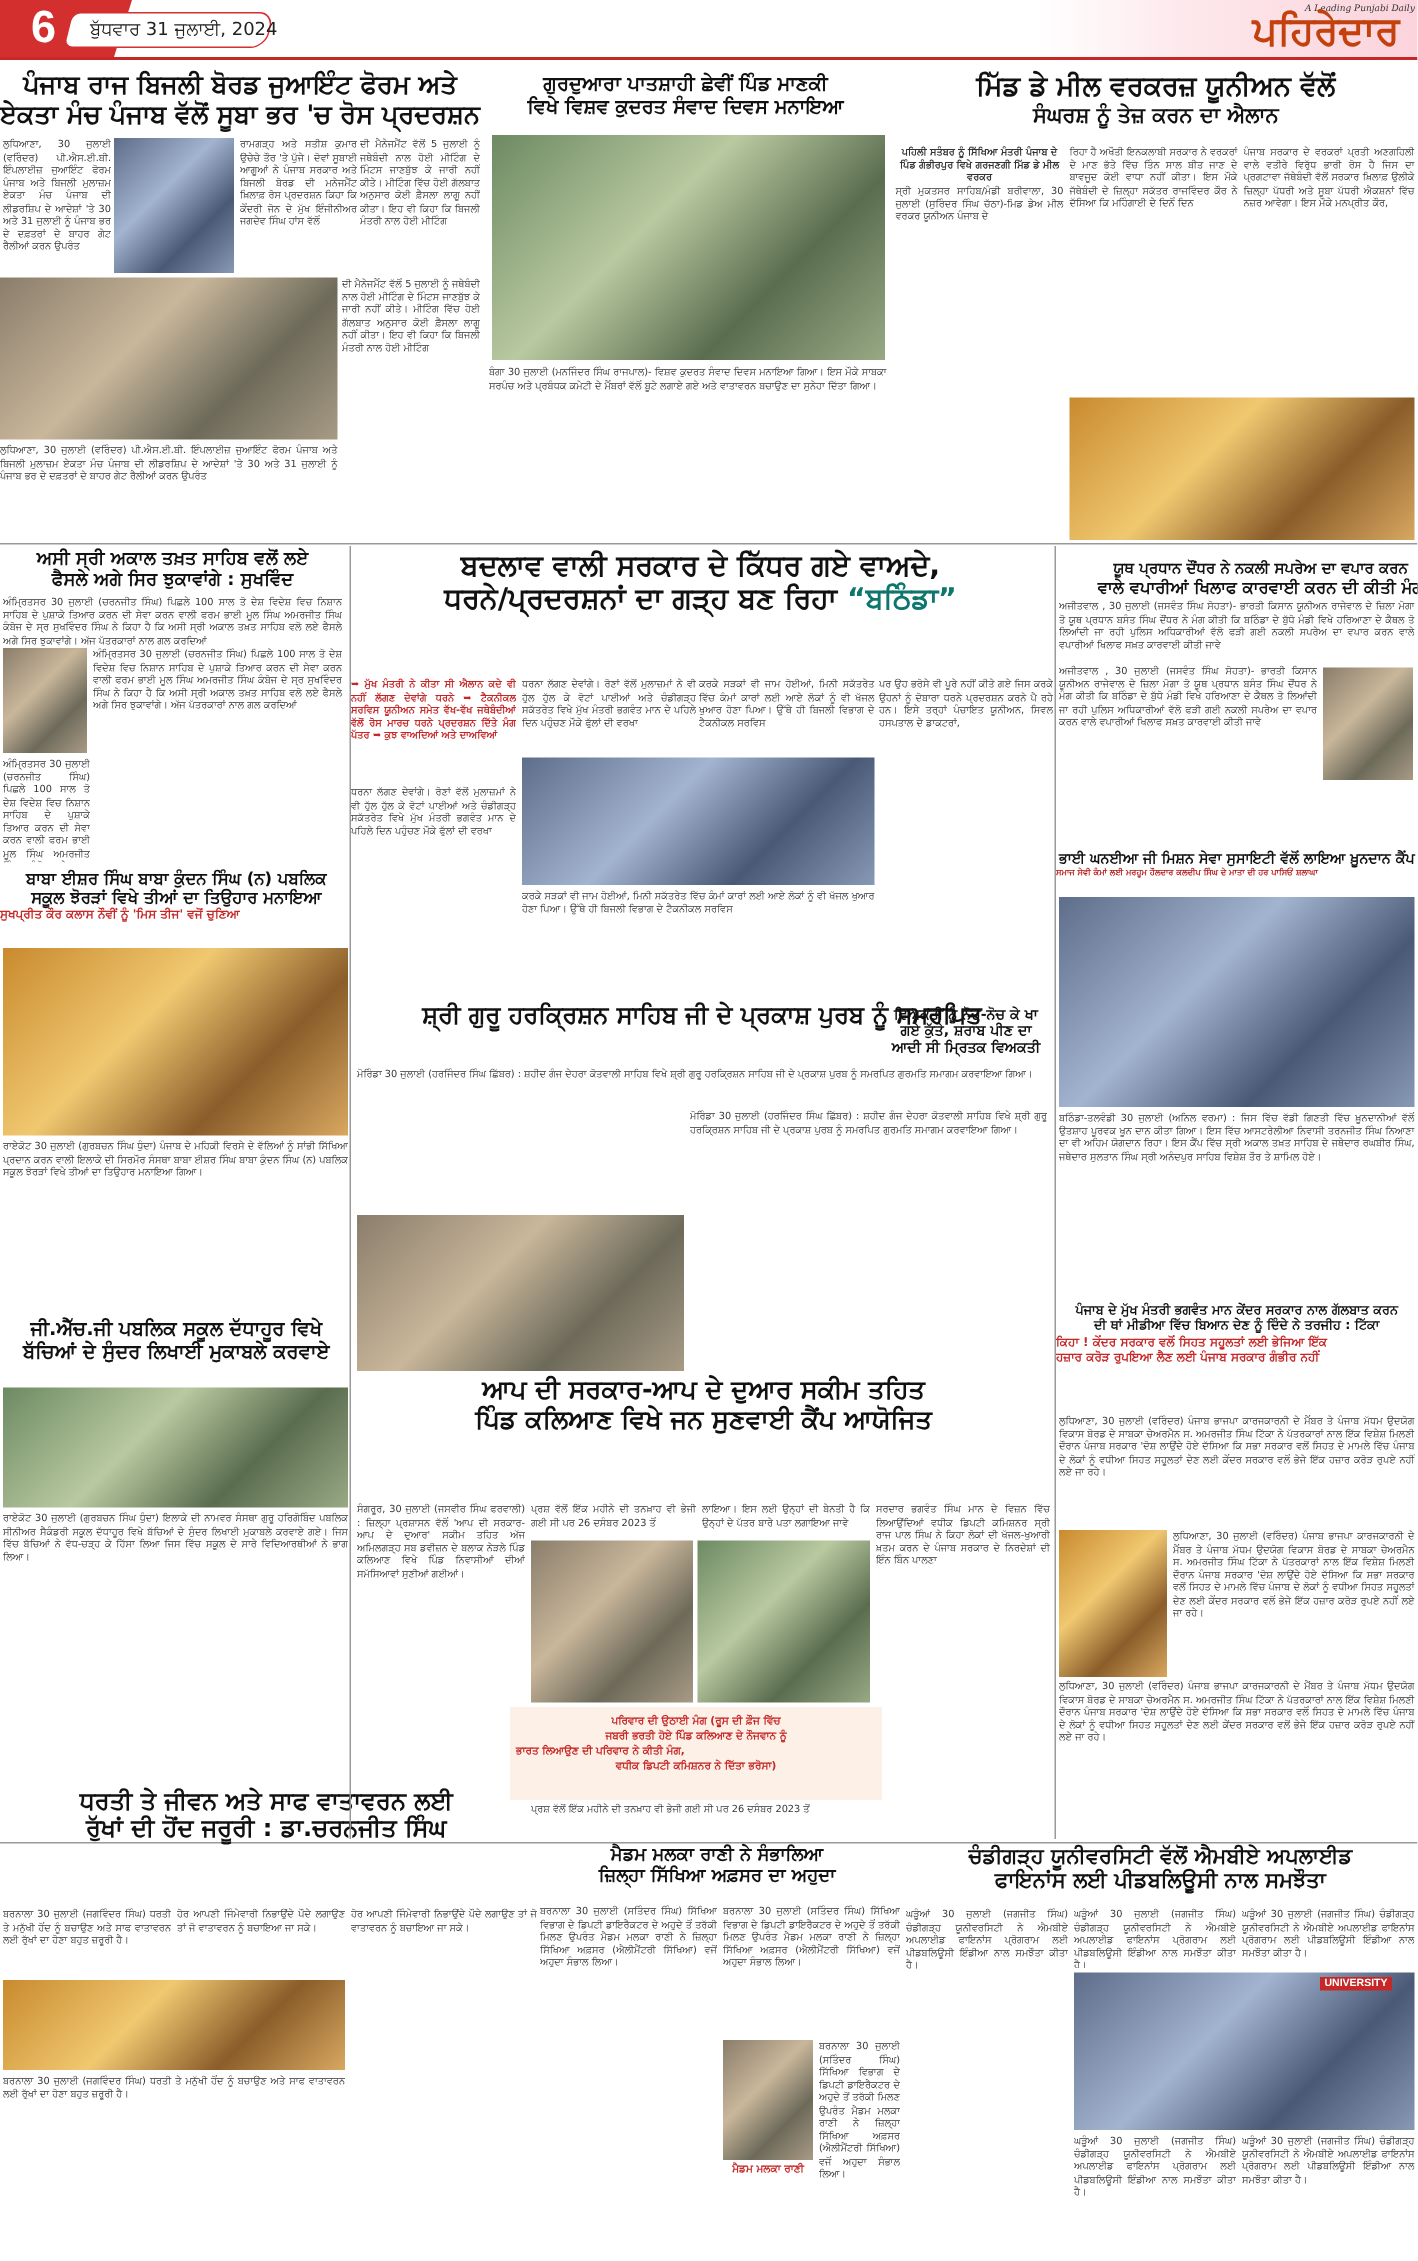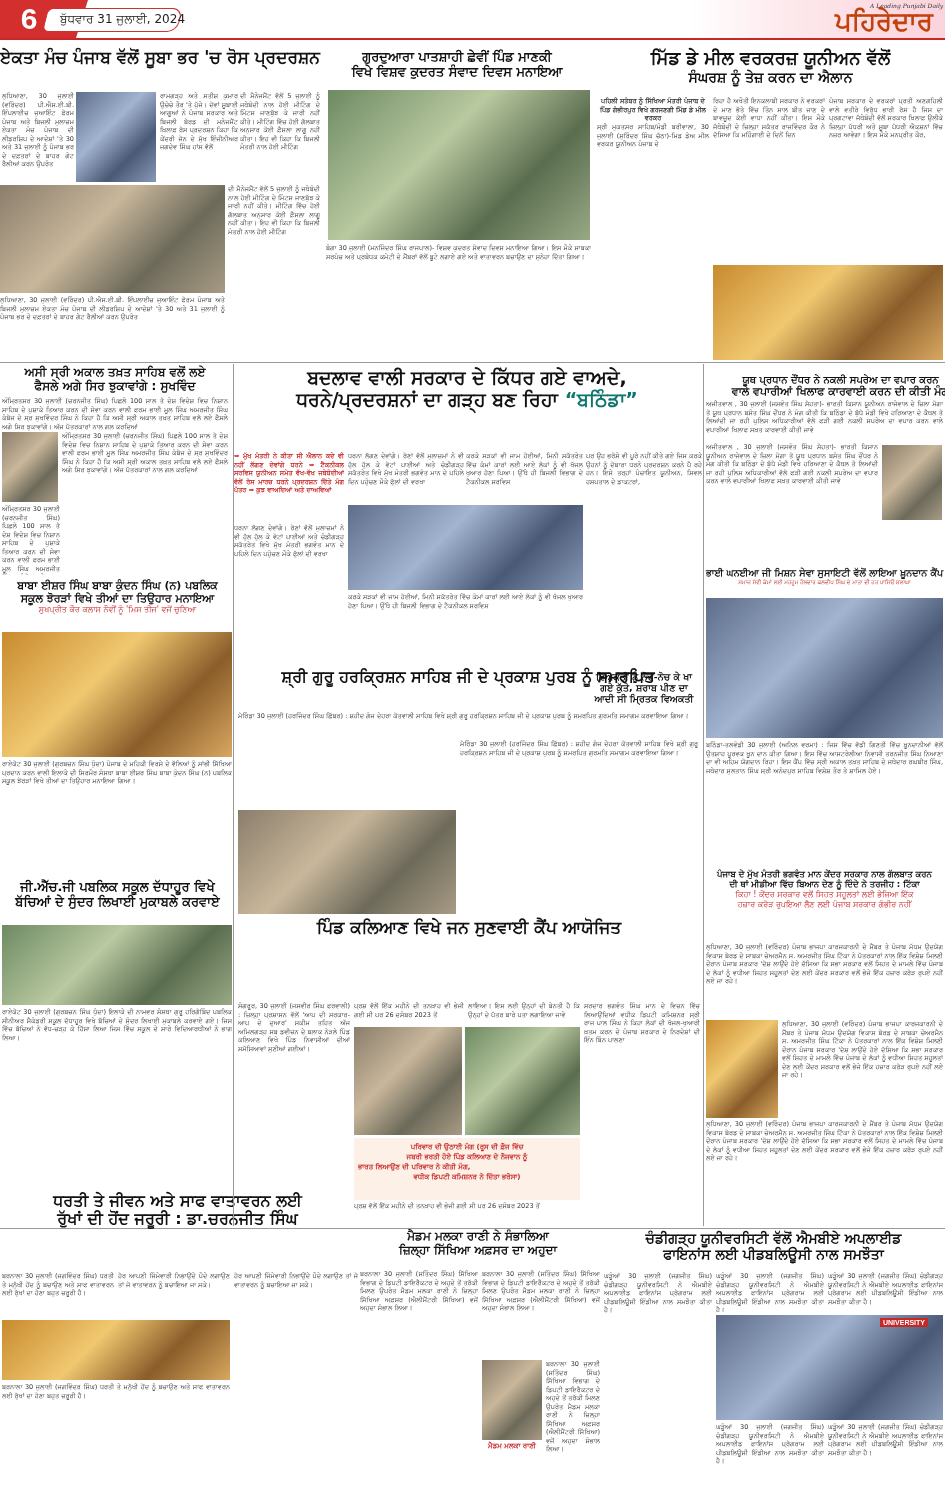--- a/index.html
+++ b/index.html
@@ -9,21 +9,21 @@
 .hdr{left:0;top:0;width:945px;height:40px;border-bottom:2px solid #c62828}
 .pagenum{left:0;top:0;width:58px;height:38px;background:#d32f2f;color:#fff;font:bold 30px "Liberation Sans",sans-serif;text-align:center;line-height:38px}
 .redband{left:58px;top:0;width:30px;height:38px;background:#d32f2f;clip-path:polygon(0 0,100% 0,60% 100%,0 100%)}
 .datebox{left:45px;top:8px;width:135px;height:24px;border:1.5px solid #d32f2f;border-radius:6px 10px 10px 6px;background:#fff;transform:skewX(-14deg)}
 .datetxt{left:60px;top:12px;font-size:12px;color:#222}
 .logo-bg{left:690px;top:0;width:255px;height:38px;background:linear-gradient(90deg,#fff 0%,#fde8ec 40%,#fbd3dc 100%)}
 .logo{left:835px;top:6px;font:bold 26px "DejaVu Sans",sans-serif;color:#c2410c}
 .tagline{left:870px;top:2px;font:italic 6px "DejaVu Serif",serif;color:#333}
 
 .hl{font-weight:bold;text-align:center;line-height:1.15;color:#111}
-.sub{font-weight:normal;text-align:center;color:#c62828;font-size:10px}
+.sub{font-weight:bold;color:#c62828;font-size:10px}
 .body-txt{font-size:6.5px;line-height:8.5px;color:#333;text-align:justify;overflow:hidden}
 .photo{background:linear-gradient(135deg,#8a7d6b,#c9b79b 40%,#6d6a5a 70%,#a89b85)}
 .photo.g{background:linear-gradient(135deg,#6d8a63,#b9c9a0 40%,#5a6d4f 70%,#98a985)}
 .photo.b{background:linear-gradient(135deg,#5d6d8a,#a3b4d0 40%,#4a5a76 70%,#8899b5)}
 .photo.o{background:linear-gradient(135deg,#c98a2e,#f0c870 40%,#8a5d2a 70%,#d8a860)}
 .rule{background:#999}
 .caption{font-size:7px;font-weight:bold;color:#c62828;text-align:center}
 .boxpink{background:#fdf0e6}
 .boxnote{font-size:7px;color:#c62828;font-weight:bold;line-height:10px}
 </style>
@@ -33,20 +33,21 @@
 <div class="abs hdr"></div>
 <div class="abs logo-bg"></div>
 <div class="abs pagenum">6</div>
 <div class="abs redband"></div>
 <div class="abs datebox"></div>
 <div class="abs datetxt">ਬੁੱਧਵਾਰ 31 ਜੁਲਾਈ, 2024</div>
 <div class="abs tagline">A Leading Punjabi Daily</div>
 <div class="abs logo">ਪਹਿਰੇਦਾਰ</div>
 
 <div class="abs" style="left:0;top:48px;width:320px">
+  <div class="hl" style="font-size:17px">ਪੰਜਾਬ ਰਾਜ ਬਿਜਲੀ ਬੋਰਡ ਜੁਆਇੰਟ ਫੋਰਮ ਅਤੇ</div>
   <div class="hl" style="font-size:17px">ਏਕਤਾ ਮੰਚ ਪੰਜਾਬ ਵੱਲੋਂ ਸੂਬਾ ਭਰ 'ਚ ਰੋਸ ਪ੍ਰਦਰਸ਼ਨ</div>
 </div>
 <div class="abs body-txt" style="left:2px;top:92px;width:72px;height:90px">ਲੁਧਿਆਣਾ, 30 ਜੁਲਾਈ (ਵਰਿੰਦਰ) ਪੀ.ਐਸ.ਈ.ਬੀ. ਇੰਪਲਾਈਜ਼ ਜੁਆਇੰਟ ਫੋਰਮ ਪੰਜਾਬ ਅਤੇ ਬਿਜਲੀ ਮੁਲਾਜ਼ਮ ਏਕਤਾ ਮੰਚ ਪੰਜਾਬ ਦੀ ਲੀਡਰਸ਼ਿਪ ਦੇ ਆਦੇਸ਼ਾਂ 'ਤੇ 30 ਅਤੇ 31 ਜੁਲਾਈ ਨੂੰ ਪੰਜਾਬ ਭਰ ਦੇ ਦਫ਼ਤਰਾਂ ਦੇ ਬਾਹਰ ਗੇਟ ਰੈਲੀਆਂ ਕਰਨ ਉਪਰੰਤ</div>
 <div class="abs photo b" style="left:76px;top:92px;width:80px;height:90px"></div>
 <div class="abs body-txt" style="left:160px;top:92px;width:78px;height:90px">ਰਾਮਗੜ੍ਹ ਅਤੇ ਸਤੀਸ਼ ਕੁਮਾਰ ਉਚੇਚੇ ਤੌਰ 'ਤੇ ਪੁੱਜੇ। ਦੋਵਾਂ ਸੂਬਾਈ ਆਗੂਆਂ ਨੇ ਪੰਜਾਬ ਸਰਕਾਰ ਅਤੇ ਬਿਜਲੀ ਬੋਰਡ ਦੀ ਮਨੇਜਮੈਂਟ ਖ਼ਿਲਾਫ਼ ਰੋਸ ਪ੍ਰਦਰਸ਼ਨ ਕਿਹਾ ਕਿ ਕੇਂਦਰੀ ਜੋਨ ਦੇ ਮੁੱਖ ਇੰਜੀਨੀਅਰ ਜਗਦੇਵ ਸਿੰਘ ਹਾਂਸ ਵੱਲੋਂ</div>
 <div class="abs body-txt" style="left:240px;top:92px;width:80px;height:90px">ਦੀ ਮੈਨੇਜਮੈਂਟ ਵੱਲੋਂ 5 ਜੁਲਾਈ ਨੂੰ ਜਥੇਬੰਦੀ ਨਾਲ ਹੋਈ ਮੀਟਿੰਗ ਦੇ ਮਿੰਟਸ ਜਾਣਬੁੱਝ ਕੇ ਜਾਰੀ ਨਹੀਂ ਕੀਤੇ। ਮੀਟਿੰਗ ਵਿੱਚ ਹੋਈ ਗੱਲਬਾਤ ਅਨੁਸਾਰ ਕੋਈ ਫ਼ੈਸਲਾ ਲਾਗੂ ਨਹੀਂ ਕੀਤਾ। ਇਹ ਵੀ ਕਿਹਾ ਕਿ ਬਿਜਲੀ ਮੰਤਰੀ ਨਾਲ ਹੋਈ ਮੀਟਿੰਗ</div>
 <div class="abs photo" style="left:0;top:185px;width:225px;height:108px"></div>
 <div class="abs body-txt" style="left:228px;top:185px;width:92px;height:175px">ਦੀ ਮੈਨੇਜਮੈਂਟ ਵੱਲੋਂ 5 ਜੁਲਾਈ ਨੂੰ ਜਥੇਬੰਦੀ ਨਾਲ ਹੋਈ ਮੀਟਿੰਗ ਦੇ ਮਿੰਟਸ ਜਾਣਬੁੱਝ ਕੇ ਜਾਰੀ ਨਹੀਂ ਕੀਤੇ। ਮੀਟਿੰਗ ਵਿੱਚ ਹੋਈ ਗੱਲਬਾਤ ਅਨੁਸਾਰ ਕੋਈ ਫ਼ੈਸਲਾ ਲਾਗੂ ਨਹੀਂ ਕੀਤਾ। ਇਹ ਵੀ ਕਿਹਾ ਕਿ ਬਿਜਲੀ ਮੰਤਰੀ ਨਾਲ ਹੋਈ ਮੀਟਿੰਗ</div>
 <div class="abs body-txt" style="left:0;top:296px;width:225px;height:64px">ਲੁਧਿਆਣਾ, 30 ਜੁਲਾਈ (ਵਰਿੰਦਰ) ਪੀ.ਐਸ.ਈ.ਬੀ. ਇੰਪਲਾਈਜ਼ ਜੁਆਇੰਟ ਫੋਰਮ ਪੰਜਾਬ ਅਤੇ ਬਿਜਲੀ ਮੁਲਾਜ਼ਮ ਏਕਤਾ ਮੰਚ ਪੰਜਾਬ ਦੀ ਲੀਡਰਸ਼ਿਪ ਦੇ ਆਦੇਸ਼ਾਂ 'ਤੇ 30 ਅਤੇ 31 ਜੁਲਾਈ ਨੂੰ ਪੰਜਾਬ ਭਰ ਦੇ ਦਫ਼ਤਰਾਂ ਦੇ ਬਾਹਰ ਗੇਟ ਰੈਲੀਆਂ ਕਰਨ ਉਪਰੰਤ</div>
 
@@ -142,28 +143,29 @@
 <div class="abs body-txt" style="left:706px;top:1120px;width:237px;height:125px">ਲੁਧਿਆਣਾ, 30 ਜੁਲਾਈ (ਵਰਿੰਦਰ) ਪੰਜਾਬ ਭਾਜਪਾ ਕਾਰਜਕਾਰਨੀ ਦੇ ਮੈਂਬਰ ਤੇ ਪੰਜਾਬ ਮੱਧਮ ਉਦਯੋਗ ਵਿਕਾਸ ਬੋਰਡ ਦੇ ਸਾਬਕਾ ਚੇਅਰਮੈਨ ਸ. ਅਮਰਜੀਤ ਸਿੰਘ ਟਿੱਕਾ ਨੇ ਪੱਤਰਕਾਰਾਂ ਨਾਲ ਇੱਕ ਵਿਸ਼ੇਸ਼ ਮਿਲਣੀ ਦੌਰਾਨ ਪੰਜਾਬ ਸਰਕਾਰ 'ਦੋਸ਼ ਲਾਉਂਦੇ ਹੋਏ ਦੱਸਿਆ ਕਿ ਸਭਾ ਸਰਕਾਰ ਵਲੋਂ ਸਿਹਤ ਦੇ ਮਾਮਲੇ ਵਿੱਚ ਪੰਜਾਬ ਦੇ ਲੋਕਾਂ ਨੂੰ ਵਧੀਆ ਸਿਹਤ ਸਹੂਲਤਾਂ ਦੇਣ ਲਈ ਕੇਂਦਰ ਸਰਕਾਰ ਵਲੋਂ ਭੇਜੇ ਇੱਕ ਹਜ਼ਾਰ ਕਰੋੜ ਰੁਪਏ ਨਹੀਂ ਲਏ ਜਾ ਰਹੇ।</div>
 
 <div class="abs" style="left:0;top:880px;width:235px">
   <div class="hl" style="font-size:13px">ਜੀ.ਐੱਚ.ਜੀ ਪਬਲਿਕ ਸਕੂਲ ਦੱਧਾਹੂਰ ਵਿਖੇ</div>
   <div class="hl" style="font-size:13px">ਬੱਚਿਆਂ ਦੇ ਸੁੰਦਰ ਲਿਖਾਈ ਮੁਕਾਬਲੇ ਕਰਵਾਏ</div>
 </div>
 <div class="abs photo g" style="left:2px;top:925px;width:230px;height:80px"></div>
 <div class="abs body-txt" style="left:2px;top:1008px;width:230px;height:212px">ਰਾਏਕੋਟ 30 ਜੁਲਾਈ (ਗੁਰਬਚਨ ਸਿੰਘ ਧੁੰਦਾ) ਇਲਾਕੇ ਦੀ ਨਾਮਵਰ ਸੰਸਥਾ ਗੁਰੂ ਹਰਿਗੋਬਿੰਦ ਪਬਲਿਕ ਸੀਨੀਅਰ ਸੈਕੰਡਰੀ ਸਕੂਲ ਦੱਧਾਹੂਰ ਵਿਖੇ ਬੱਚਿਆਂ ਦੇ ਸੁੰਦਰ ਲਿਖਾਈ ਮੁਕਾਬਲੇ ਕਰਵਾਏ ਗਏ। ਜਿਸ ਵਿੱਚ ਬੱਚਿਆਂ ਨੇ ਵੱਧ-ਚੜ੍ਹ ਕੇ ਹਿੱਸਾ ਲਿਆ ਜਿਸ ਵਿੱਚ ਸਕੂਲ ਦੇ ਸਾਰੇ ਵਿਦਿਆਰਥੀਆਂ ਨੇ ਭਾਗ ਲਿਆ।</div>
 
 <div class="abs" style="left:236px;top:918px;width:466px">
+  <div class="hl" style="font-size:17px">ਆਪ ਦੀ ਸਰਕਾਰ-ਆਪ ਦੇ ਦੁਆਰ ਸਕੀਮ ਤਹਿਤ</div>
   <div class="hl" style="font-size:17px">ਪਿੰਡ ਕਲਿਆਣ ਵਿਖੇ ਜਨ ਸੁਣਵਾਈ ਕੈਂਪ ਆਯੋਜਿਤ</div>
 </div>
 <div class="abs body-txt" style="left:238px;top:1002px;width:112px;height:222px">ਸੰਗਰੂਰ, 30 ਜੁਲਾਈ (ਜਸਵੀਰ ਸਿੰਘ ਫਰਵਾਲੀ) : ਜ਼ਿਲ੍ਹਾ ਪ੍ਰਸ਼ਾਸਨ ਵੱਲੋਂ 'ਆਪ ਦੀ ਸਰਕਾਰ-ਆਪ ਦੇ ਦੁਆਰ' ਸਕੀਮ ਤਹਿਤ ਅੱਜ ਅਮਿਲਗੜ੍ਹ ਸਬ ਡਵੀਜ਼ਨ ਦੇ ਬਲਾਕ ਨੇੜਲੇ ਪਿੰਡ ਕਲਿਆਣ ਵਿਖੇ ਪਿੰਡ ਨਿਵਾਸੀਆਂ ਦੀਆਂ ਸਮੱਸਿਆਵਾਂ ਸੁਣੀਆਂ ਗਈਆਂ।</div>
 <div class="abs body-txt" style="left:354px;top:1002px;width:110px;height:22px">ਪ੍ਰਸ਼ ਵੱਲੋਂ ਇੱਕ ਮਹੀਨੇ ਦੀ ਤਨਖ਼ਾਹ ਵੀ ਭੇਜੀ ਗਈ ਸੀ ਪਰ 26 ਦਸੰਬਰ 2023 ਤੋਂ</div>
 <div class="abs body-txt" style="left:468px;top:1002px;width:112px;height:22px">ਲਾਇਆ। ਇਸ ਲਈ ਉਨ੍ਹਾਂ ਦੀ ਬੇਨਤੀ ਹੈ ਕਿ ਉਨ੍ਹਾਂ ਦੇ ਪੱਤਰ ਬਾਰੇ ਪਤਾ ਲਗਾਇਆ ਜਾਵੇ</div>
 <div class="abs photo" style="left:354px;top:1027px;width:108px;height:108px"></div>
 <div class="abs photo g" style="left:465px;top:1027px;width:115px;height:108px"></div>
-<div class="abs boxpink" style="left:354px;top:1138px;width:226px;height:62px;padding:4px">
+<div class="abs boxpink" style="left:340px;top:1138px;width:248px;height:62px;padding:4px">
   <div class="boxnote" style="text-align:center">ਪਰਿਵਾਰ ਦੀ ਉਠਾਈ ਮੰਗ (ਰੂਸ ਦੀ ਫ਼ੌਜ ਵਿੱਚ</div>
   <div class="boxnote" style="text-align:center">ਜਬਰੀ ਭਰਤੀ ਹੋਏ ਪਿੰਡ ਕਲਿਆਣ ਦੇ ਨੌਜਵਾਨ ਨੂੰ</div>
   <div class="boxnote" style="text-align:left">ਭਾਰਤ ਲਿਆਉਣ ਦੀ ਪਰਿਵਾਰ ਨੇ ਕੀਤੀ ਮੰਗ,</div>
   <div class="boxnote" style="text-align:center">ਵਧੀਕ ਡਿਪਟੀ ਕਮਿਸ਼ਨਰ ਨੇ ਦਿੱਤਾ ਭਰੋਸਾ)</div>
 </div>
 <div class="abs body-txt" style="left:354px;top:1202px;width:226px;height:22px">ਪ੍ਰਸ਼ ਵੱਲੋਂ ਇੱਕ ਮਹੀਨੇ ਦੀ ਤਨਖ਼ਾਹ ਵੀ ਭੇਜੀ ਗਈ ਸੀ ਪਰ 26 ਦਸੰਬਰ 2023 ਤੋਂ</div>
 <div class="abs body-txt" style="left:584px;top:1002px;width:116px;height:222px">ਸਰਦਾਰ ਭਗਵੰਤ ਸਿੰਘ ਮਾਨ ਦੇ ਵਿਜ਼ਨ ਵਿੱਚ ਲਿਆਉਂਦਿਆਂ ਵਧੀਕ ਡਿਪਟੀ ਕਮਿਸ਼ਨਰ ਸ੍ਰੀ ਰਾਜ ਪਾਲ ਸਿੰਘ ਨੇ ਕਿਹਾ ਲੋਕਾਂ ਦੀ ਖੱਜਲ-ਖੁਆਰੀ ਖ਼ਤਮ ਕਰਨ ਦੇ ਪੰਜਾਬ ਸਰਕਾਰ ਦੇ ਨਿਰਦੇਸ਼ਾਂ ਦੀ ਇੰਨ ਬਿੰਨ ਪਾਲਣਾ</div>
 
 <div class="abs rule" style="left:0;top:1228px;width:945px;height:1px"></div>
 

